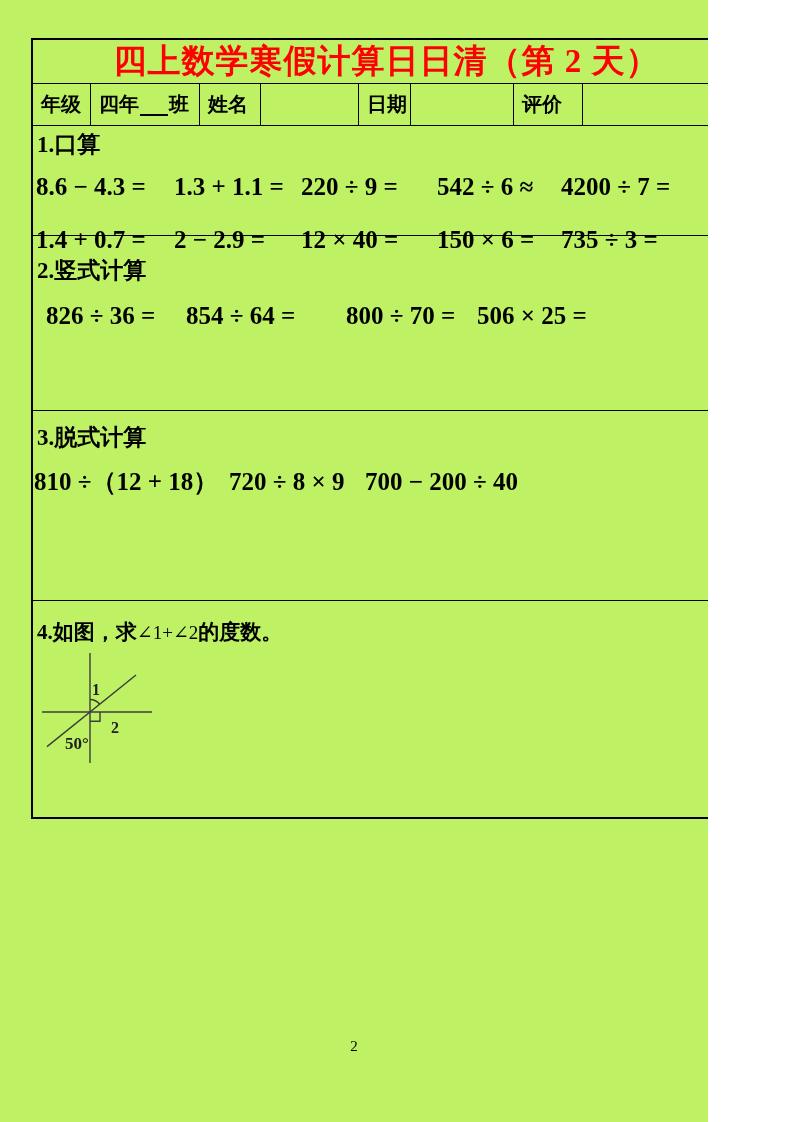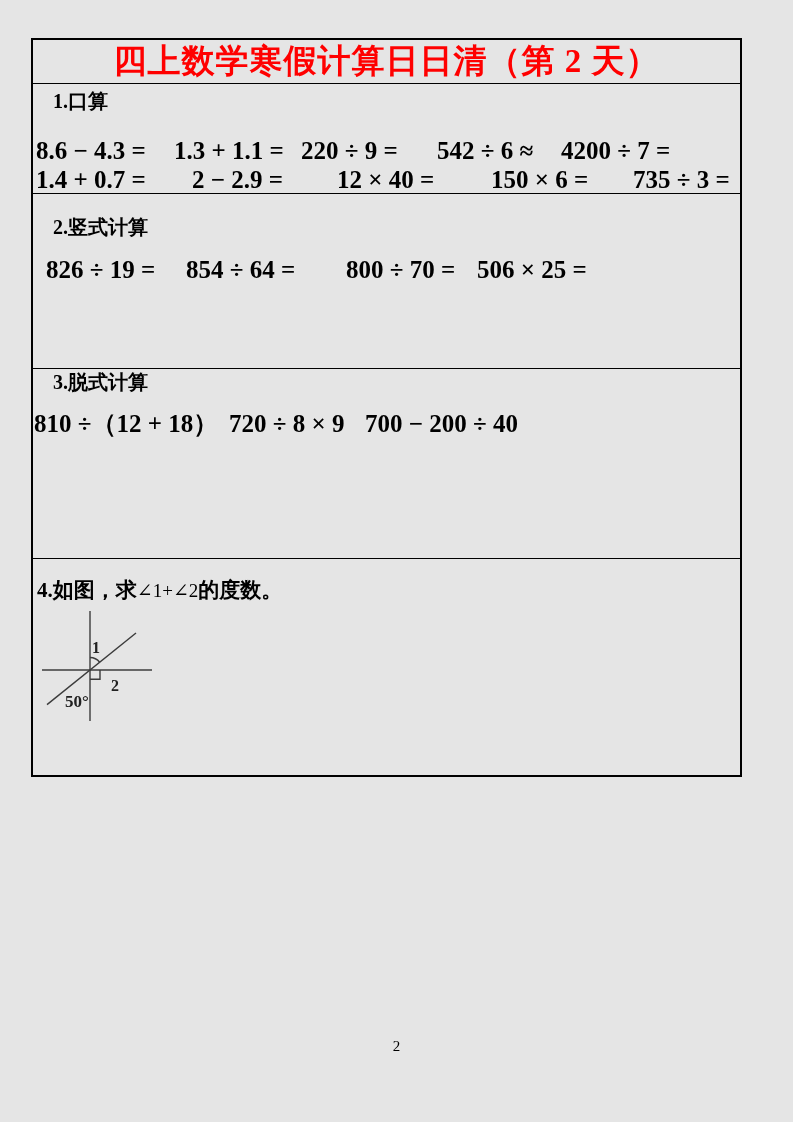--- a/index.html
+++ b/index.html
@@ -1,18 +1,18 @@
 <!DOCTYPE html>
 <html><head>
 <meta charset="utf-8">
 <style>
   * { box-sizing: border-box; margin: 0; padding: 0; }
   html, body { background: #ffffff; }
   .page {
-    position: relative; width: 793px; height: 1122px; background: #e5e5e5;
+    position: relative; width: 708px; height: 1122px; background: #bef264;
     font-family: "Liberation Serif", "DejaVu Serif", serif; color: #000;
     overflow: hidden;
   }
   .sheet {
     position: absolute; left: 31px; top: 38px; width: 711px;
     border: 2px solid #000;
   }
   .row { border-top: 1.5px solid #000; position: relative; }
   .row:first-child { border-top: none; }
 
@@ -31,34 +31,34 @@
   .w-nameval{ width: 98px; }
   .w-date   { width: 52px; }
   .w-dateval{ width: 103px; }
   .w-eval   { width: 69px; }
   .w-evalval{ flex: 1; }
   .blank-line { display: inline-block; width: 28px; height: 22px;
                 border-bottom: 2px solid #000; margin: 0 1px; }
 
   
   .sec { font-weight: 700; }
-  .sec-heading { font-size: 20px; font-weight: 700; margin-left: 20px; line-height: 1.3; }
+  .sec-heading { font-size: 23px; font-weight: 700; margin-left: 4px; line-height: 1.3; }
   .math-span { font-weight: 400; font-size: 19px; }
 
   .s1 { height: 110px; padding-top: 4px; }
   .oral-grid { display: grid; grid-template-columns: 138px 127px 136px 124px 1fr;
                padding-left: 3px; font-size: 25px; line-height: 1; }
-  .oral-grid.r1 { margin-top: 24px; }
-  .oral-grid.r2 { margin-top: 4px; gap: 18px; }
+  .oral-grid.r1 { margin-top: 14px; }
+  .oral-grid.r2 { margin-top: 28px; }
 
   .s2 { height: 175px; padding-top: 20px; }
   .vert-grid { display: grid; grid-template-columns: 140px 160px 131px 1fr;
                padding-left: 13px; font-size: 25px; line-height: 1; margin-top: 17px; }
 
-  .s3 { height: 190px; padding-top: 0; }
+  .s3 { height: 190px; padding-top: 12px; }
   .step-grid { display: grid; grid-template-columns: 195px 136px 1fr;
                padding-left: 1px; font-size: 25px; line-height: 1; margin-top: 16px; }
 
   .s4 { height: 217px; padding-top: 18px; }
   .geo-heading { font-size: 21px; font-weight: 700; margin-left: 4px; line-height: 1.3; }
   .angle-figure { position: absolute; left: 6px; top: 48px; }
 
   .s5 { height: 197px; padding-top: 6px; }
   .wp-line { font-size: 19px; font-weight: 700; line-height: 45px;
              padding-left: 4px; white-space: nowrap; }
@@ -69,20 +69,34 @@
 </head>
 <body>
 
 <div class="page">
   <div class="sheet">
 
     <div class="row title-row">
       <div class="title-text" style="color:#ff0000">四上数学寒假计算日日清（第 2 天）</div>
     </div>
 
+    <div class="row header-row">
+      <div class="hcell w-grade">年级</div>
+      <div class="hcell w-gradeval">
+        <span>四年</span>
+          <span class="blank-line"></span>
+          <span>班</span>
+      </div>
+      <div class="hcell w-name">姓名</div>
+      <div class="hcell w-nameval"></div>
+      <div class="hcell w-date">日期</div>
+      <div class="hcell w-dateval"></div>
+      <div class="hcell w-eval">评价</div>
+      <div class="hcell w-evalval"></div>
+    </div>
 
     <div class="row sec s1">
       <div class="sec-heading">1.口算</div>
       <div class="oral-grid r1">
         <span>8.6 − 4.3 =</span>
         <span>1.3 + 1.1 =</span>
         <span>220 ÷ 9 =</span>
         <span>542 ÷ 6 ≈</span>
         <span>4200 ÷ 7 =</span>
       </div>
@@ -91,21 +105,21 @@
         <span>2 − 2.9 =</span>
         <span>12 × 40 =</span>
         <span>150 × 6 =</span>
         <span>735 ÷ 3 =</span>
       </div>
     </div>
 
     <div class="row sec s2">
       <div class="sec-heading">2.竖式计算</div>
       <div class="vert-grid">
-        <span>826 ÷ 19 =</span>
+        <span>826 ÷ 36 =</span>
         <span>854 ÷ 64 =</span>
         <span>800 ÷ 70 =</span>
         <span>506 × 25 =</span>
       </div>
     </div>
 
     <div class="row sec s3">
       <div class="sec-heading">3.脱式计算</div>
       <div class="step-grid">
         <span>810 ÷（12 + 18）</span>

